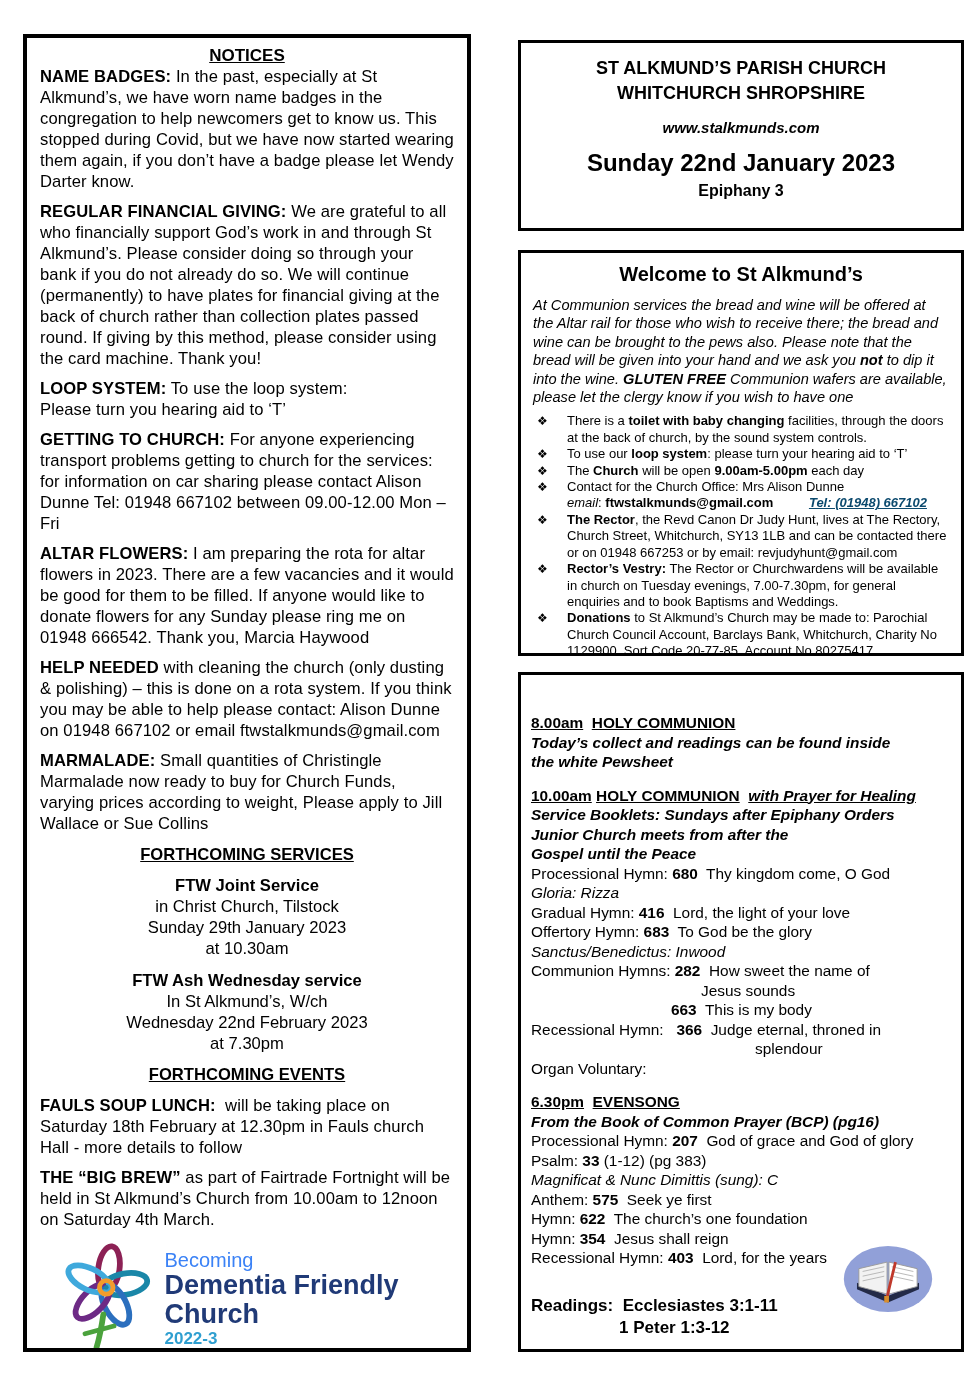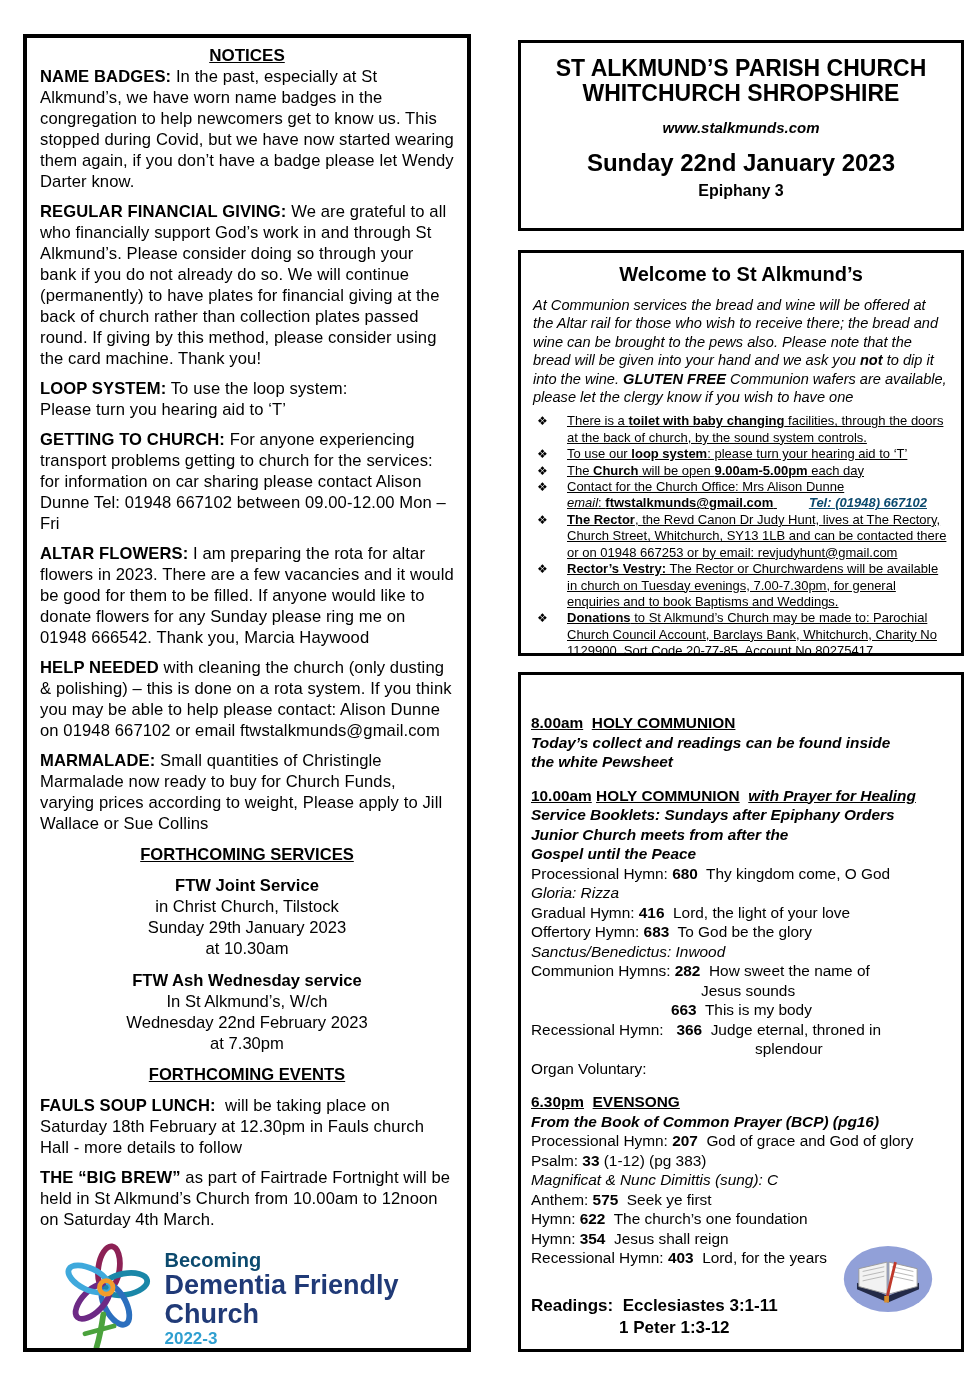--- a/index.html
+++ b/index.html
@@ -13,39 +13,39 @@
   
   #left-box{left:23px;top:34px;width:448px;height:1318px;border-width:4px;padding:8px 13px 6px 13px;}
   .n-title{text-align:center;font-weight:bold;text-decoration:underline;font-size:17px;margin:0 0 0 0;}
   .para{font-size:16.6px;line-height:21px;margin:0 0 9px 0;letter-spacing:0.1px;}
   .lead{font-weight:bold;}
   .center-head{text-align:center;font-weight:bold;text-decoration:underline;font-size:16.6px;margin:11px 0 10px 0;}
   .ftw{text-align:center;font-size:16.6px;line-height:21px;margin:0 0 11px 0;}
   .ftw .t{font-weight:bold;}
   #dfc-logo{display:flex;align-items:center;margin:10px 0 0 18px;}
   .dfc-text{margin-left:10px;}
-  .dfc-1{color:#0c4a6e;font-weight:bold;font-size:20px;line-height:22px;}
+  .dfc-1{color:#3b82f6;font-weight:normal;font-size:20px;line-height:22px;}
   .dfc-2{color:#203a77;font-weight:bold;font-size:27px;line-height:29px;}
   .dfc-3{color:#2f9fd0;font-weight:bold;font-size:17px;line-height:20px;}
 
   
   #mast-box{left:518px;top:40px;width:446px;height:191px;text-align:center;padding:13px 8px 8px 8px;}
-  .m-title{font-weight:bold;font-size:23px;line-height:25px;}
+  .m-title{font-weight:bold;font-size:18px;line-height:25px;}
   .m-web{font-weight:bold;font-style:italic;font-size:15px;margin-top:13px;}
   .m-date{font-weight:bold;font-size:24px;line-height:28px;margin-top:13px;}
   .m-season{font-weight:bold;font-size:16px;line-height:28px;}
 
   
   #welcome-box{left:518px;top:250px;width:446px;height:406px;padding:8px 12px 6px 12px;}
   .w-title{text-align:center;font-weight:bold;font-size:20px;margin:2px 0 10px 0;}
   .w-intro{font-style:italic;font-size:14.6px;line-height:18.4px;margin:0 0 7px 0;}
   .w-intro .b{font-weight:bold;}
   .bullet{display:flex;font-size:13px;line-height:16.4px;}
   .bullet .dm{width:30px;flex:0 0 30px;padding-left:4px;font-size:12px;}
-  .bullet .bt{flex:1;text-decoration:underline;}
+  .bullet .bt{flex:1;}
   .b{font-weight:bold;}
   .it{font-style:italic;}
   .tel-link{color:#0c4a6e;font-weight:bold;font-style:italic;text-decoration:underline;cursor:pointer;margin-left:32px;}
 
   
   #services-box{left:518px;top:672px;width:446px;height:680px;padding:38px 10px 8px 10px;font-size:15.4px;line-height:19.5px;}
   .svc-line{margin:0;}
   .u{text-decoration:underline;}
   .bi{font-weight:bold;font-style:italic;}
   .gap{margin-top:14px;}

